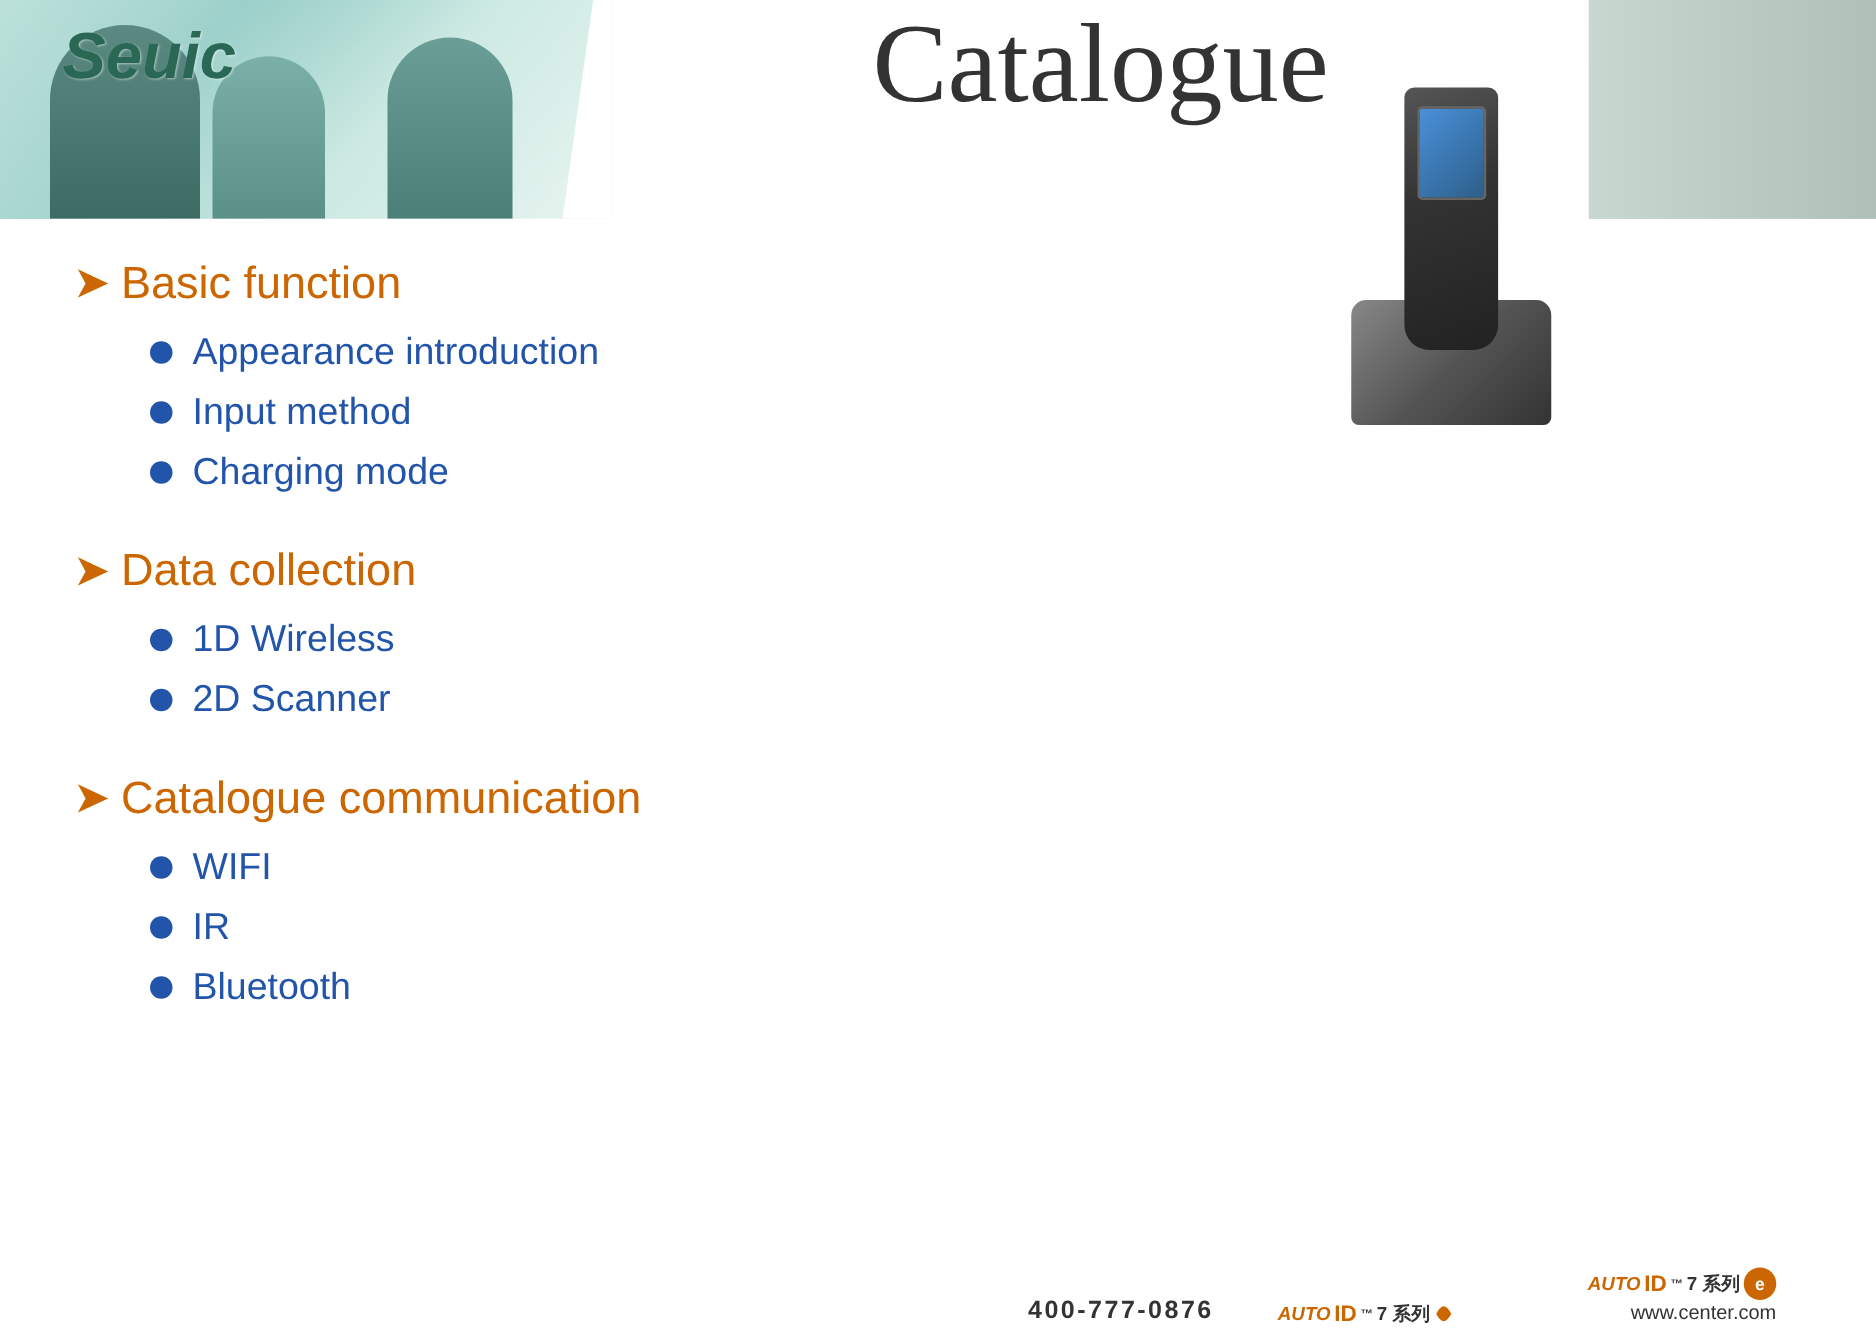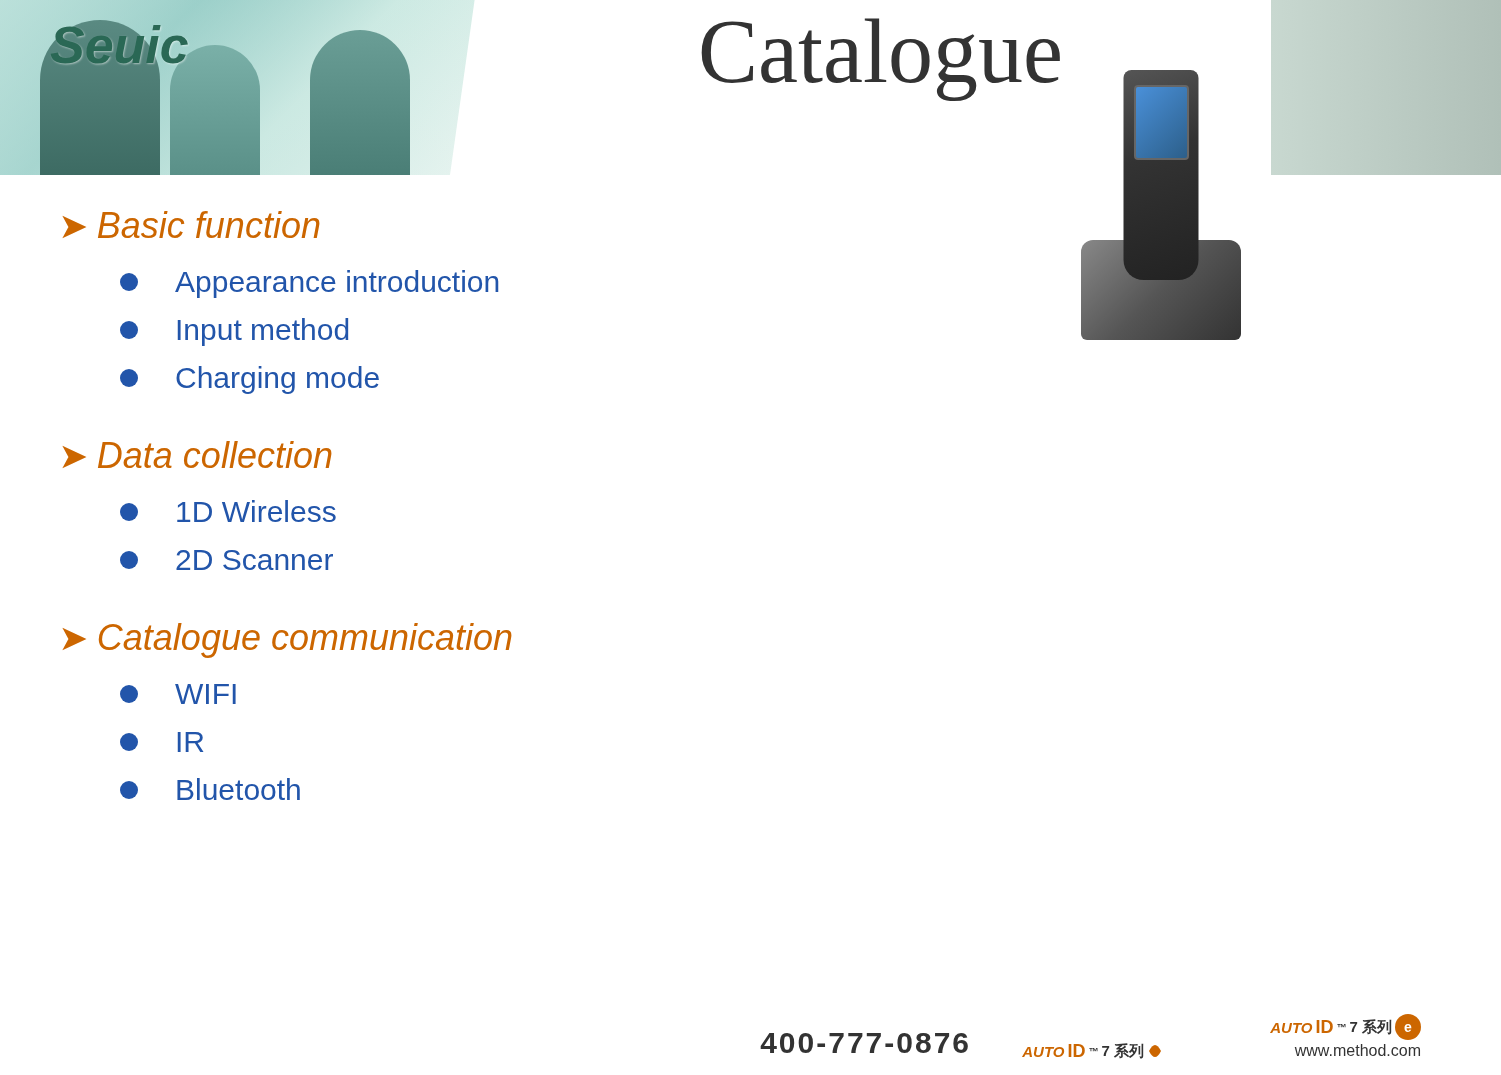--- a/index.html
+++ b/index.html
@@ -196,32 +196,30 @@
       font-size: 32px;
       color: #cc6600;
       margin-right: 10px;
       font-weight: bold;
     }
 
     .section-title {
       font-size: 36px;
       color: #cc6600;
       font-weight: 500;
-      font-style: italic;
     }
 
     .section-items {
       padding-left: 60px;
     }
 
     .section-item {
       display: flex;
       align-items: center;
       margin-bottom: 14px;
-      gap: 21px;
     }
 
     .bullet {
       width: 18px;
       height: 18px;
       border-radius: 50%;
       background: #2255aa;
       margin-right: 16px;
       flex-shrink: 0;
     }
@@ -250,21 +248,21 @@
       position: absolute;
       right: 330px;
       bottom: 10px;
       text-align: center;
     }
 
     .phone-number {
       position: absolute;
       bottom: 15px;
       right: 530px;
-      font-size: 30px;
+      font-size: 20px;
       font-weight: bold;
       color: #333;
       letter-spacing: 2px;
     }
 
     .website {
       position: absolute;
       bottom: 15px;
       right: 80px;
       font-size: 18px;
@@ -392,16 +390,16 @@
 
   <div class="website">
 
     <div style="display:flex;align-items:center;gap:3px;margin-bottom:2px;">
       <span style="font-size:15px;font-weight:bold;color:#cc6600;font-style:italic;">AUTO</span>
       <span style="font-size:18px;font-weight:bold;color:#cc6600;">ID</span>
       <span style="font-size:10px;font-weight:bold;color:#333;vertical-align:super;">™</span>
       <span style="font-size:15px;font-weight:bold;color:#333;">7 系列</span>
       <div style="width:26px;height:26px;border-radius:50%;background:#cc6600;display:flex;align-items:center;justify-content:center;color:white;font-size:14px;font-weight:bold;">e</div>
     </div>
-    <div style="font-size:16px;color:#333;text-align:right;">www.method.com</div>
+    <div style="font-size:16px;color:#333;text-align:right;">www.center.com</div>
   </div>
 
 </div>
 
 </body></html>

